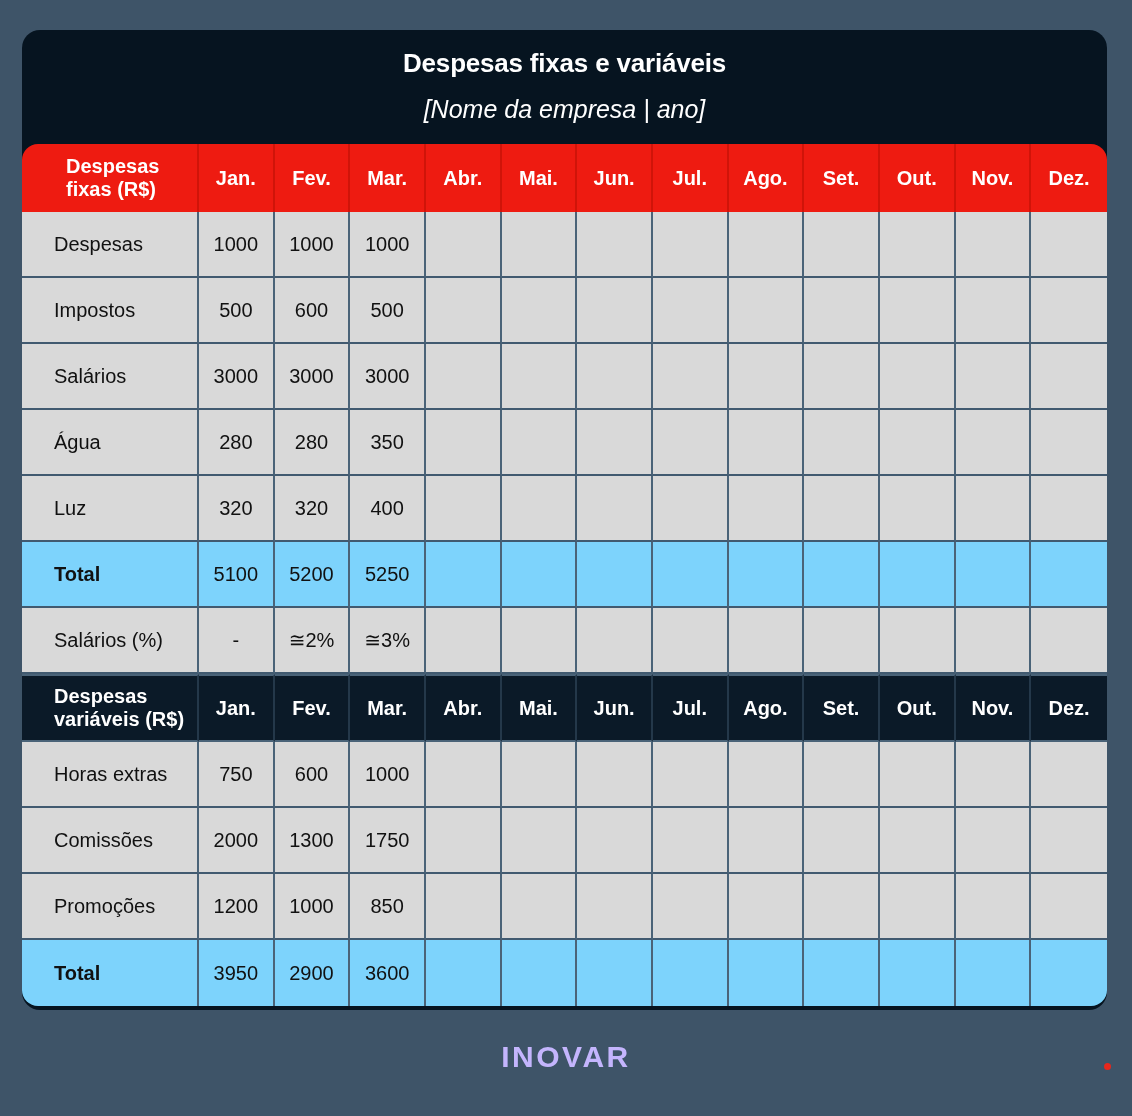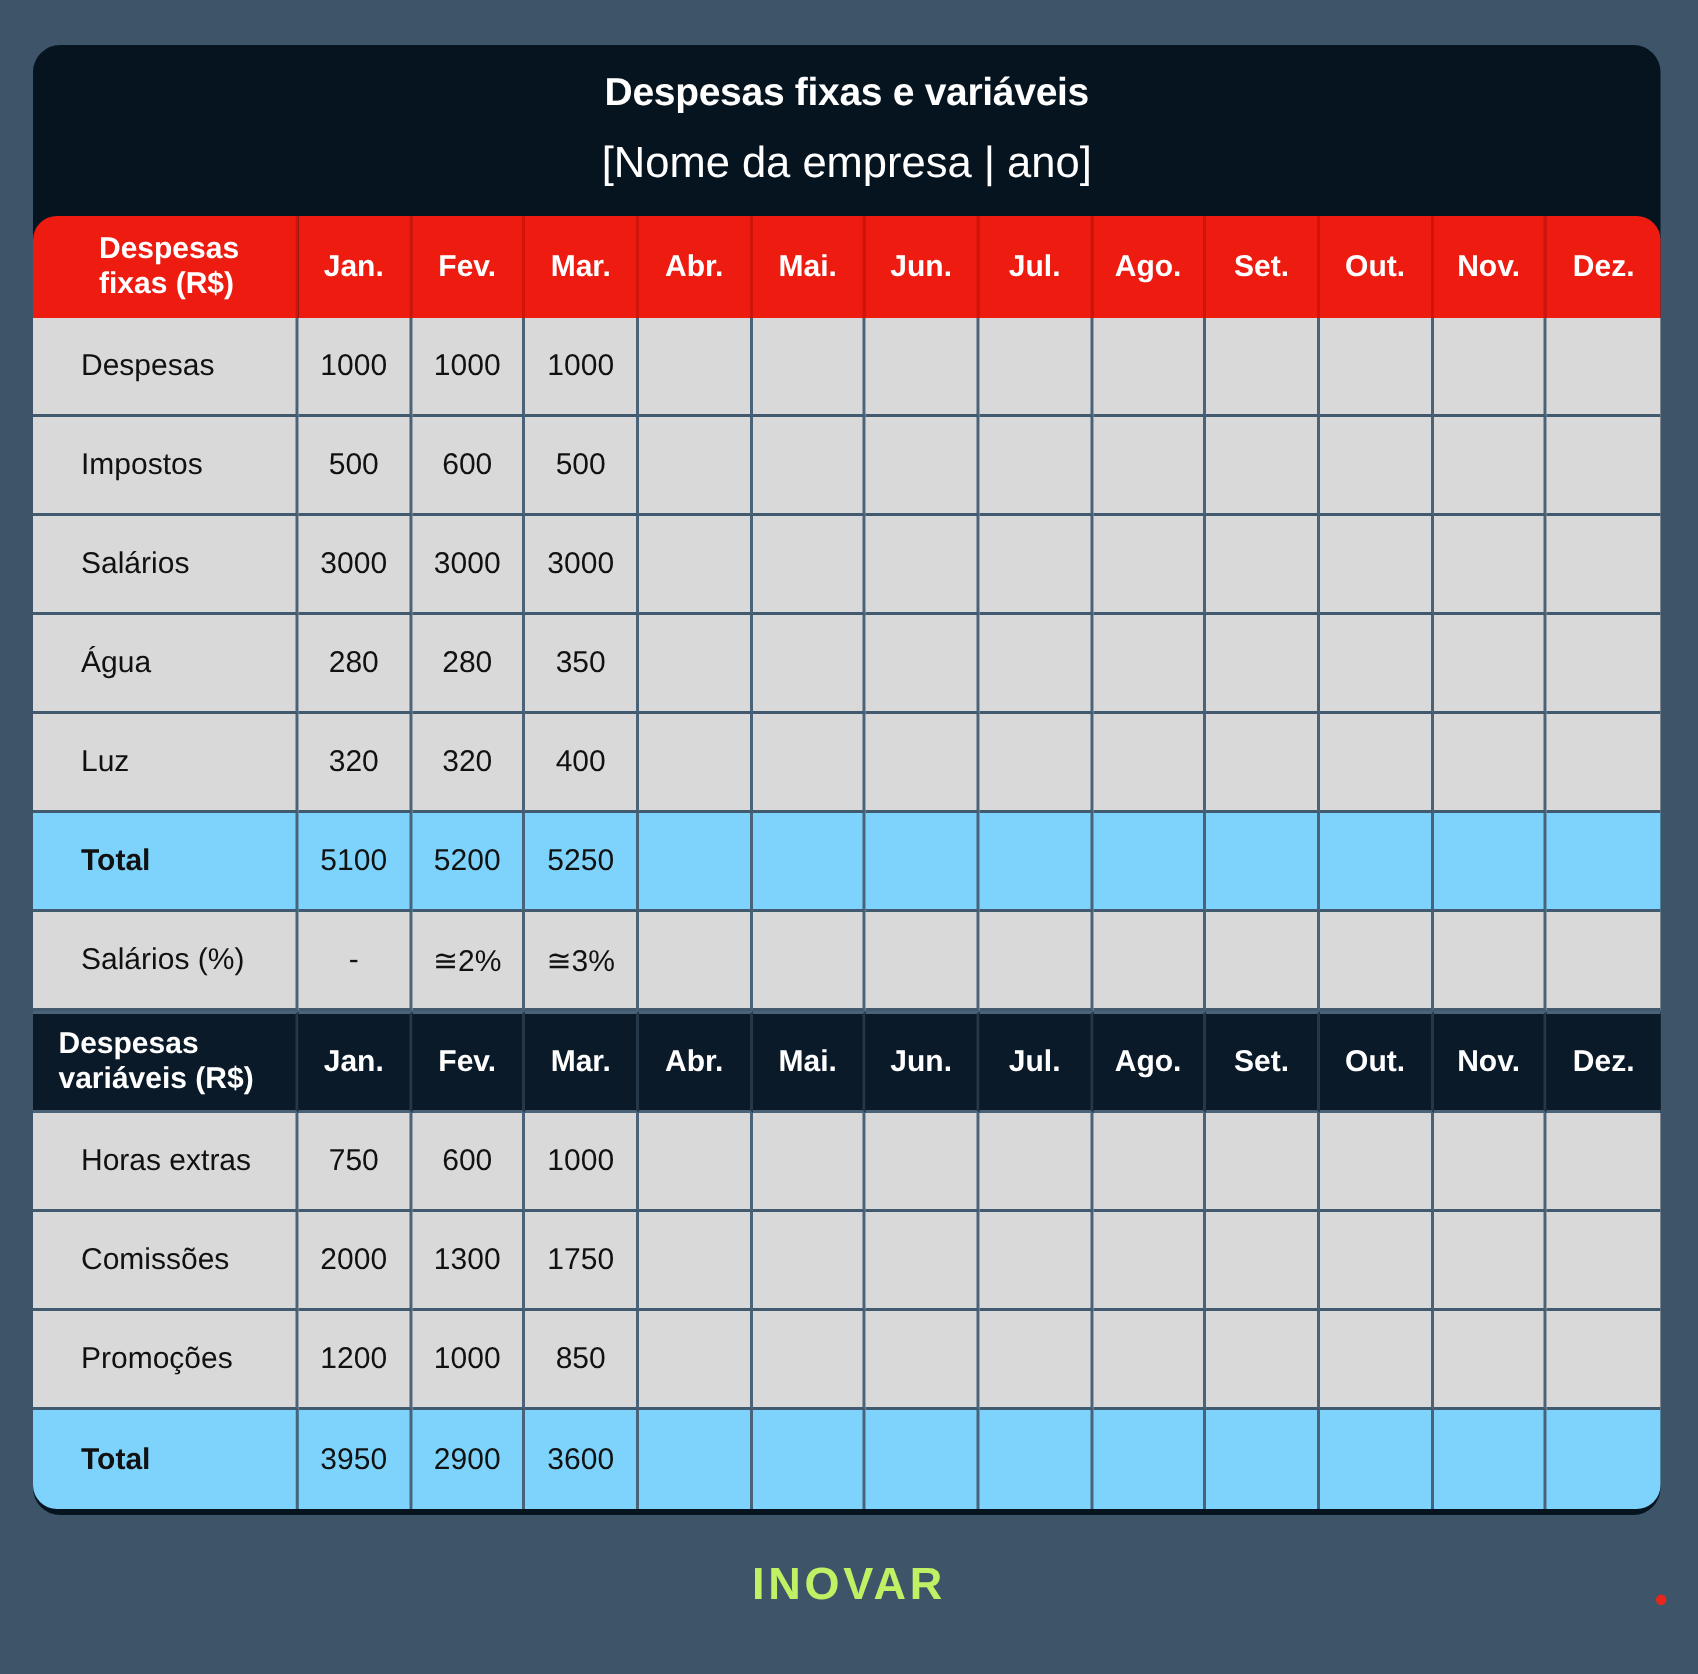--- a/index.html
+++ b/index.html
@@ -42,24 +42,25 @@
     justify-content: center;
     color: #ffffff;
   }
   .doc-title {
     font-size: 26px;
     font-weight: bold;
     letter-spacing: -0.2px;
     line-height: 1.15;
   }
   .doc-subtitle {
-    font-size: 29px;
+    font-size: 25px;
     font-weight: normal;
     line-height: 1.3;
     margin-top: 14px;
+    font-style: italic;
   }
 
   
   .table-wrap {
     position: absolute;
     left: 22px;
     top: 144px;
     width: 1085px;
   }
 
@@ -120,21 +121,21 @@
     color: #ffffff;
     font-weight: bold;
     font-size: 20px;
     height: 68px;
     border-right: 2px solid #24384a;
     border-bottom: 2px solid #4a6378;
     border-top: 2px solid #4a6378;
   }
   tr.hdr-dark th:first-child {
     text-align: left;
-    padding-left: 17px;
+    padding-left: 32px;
     line-height: 1.15;
   }
   tr.hdr-dark th:last-child { border-right: none; }
 
   
   tr.total-row td { background: #7dd3fc; }
   tr.total-row td.label-cell { font-weight: bold; }
 
   
   tr.last-row td:first-child { border-bottom-left-radius: 16px; }
@@ -148,21 +149,21 @@
     top: 1040px;
     width: 1132px;
     text-align: center;
   }
   .logo-word {
     position: relative;
     display: inline-block;
     font-size: 30px;
     font-weight: bold;
     letter-spacing: 2.5px;
-    color: #bef264;
+    color: #c4b5fd;
   }
   .logo-dot {
     position: absolute;
     right: 21px;
     bottom: 4px;
     width: 7px;
     height: 7px;
     border-radius: 50%;
     background: #e8271c;
   }

